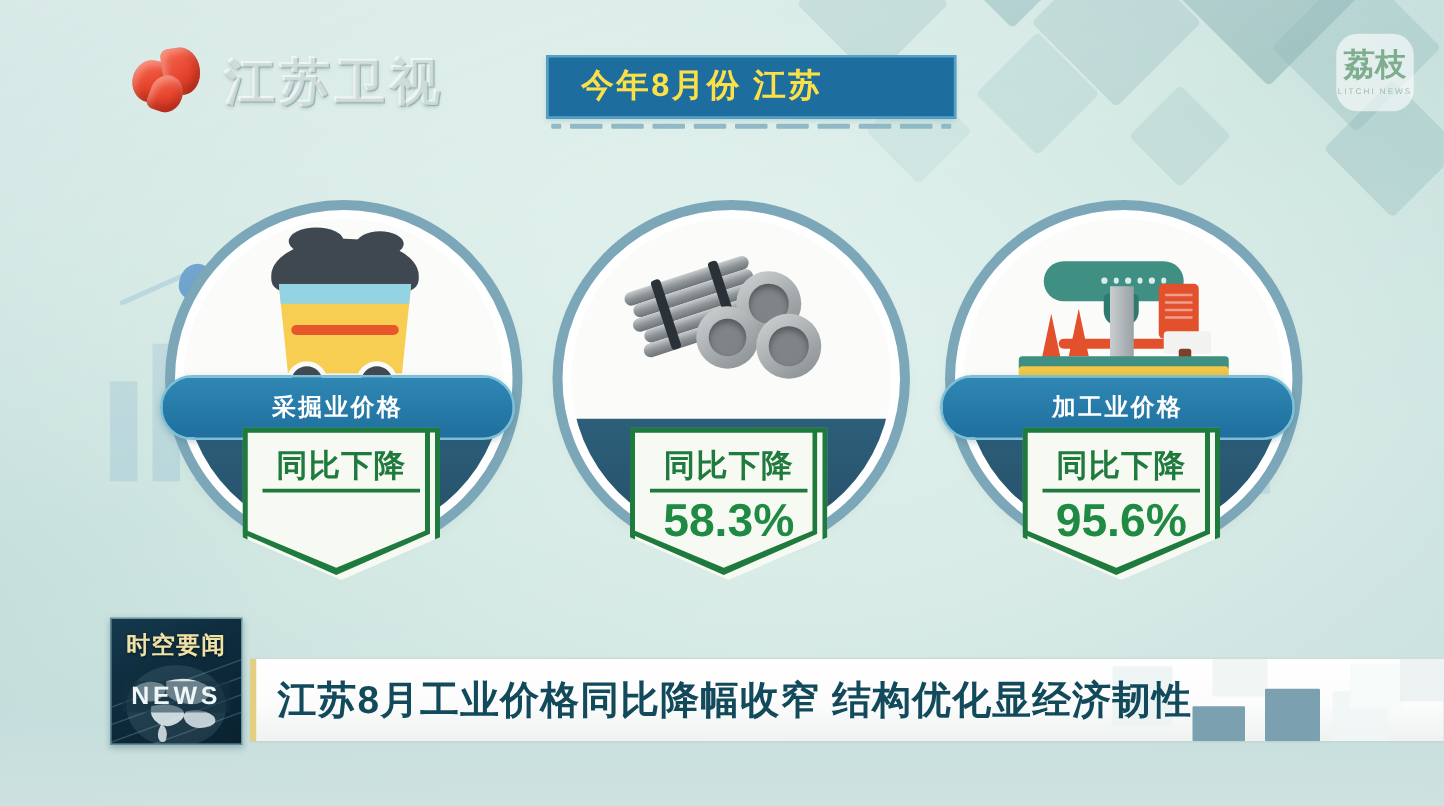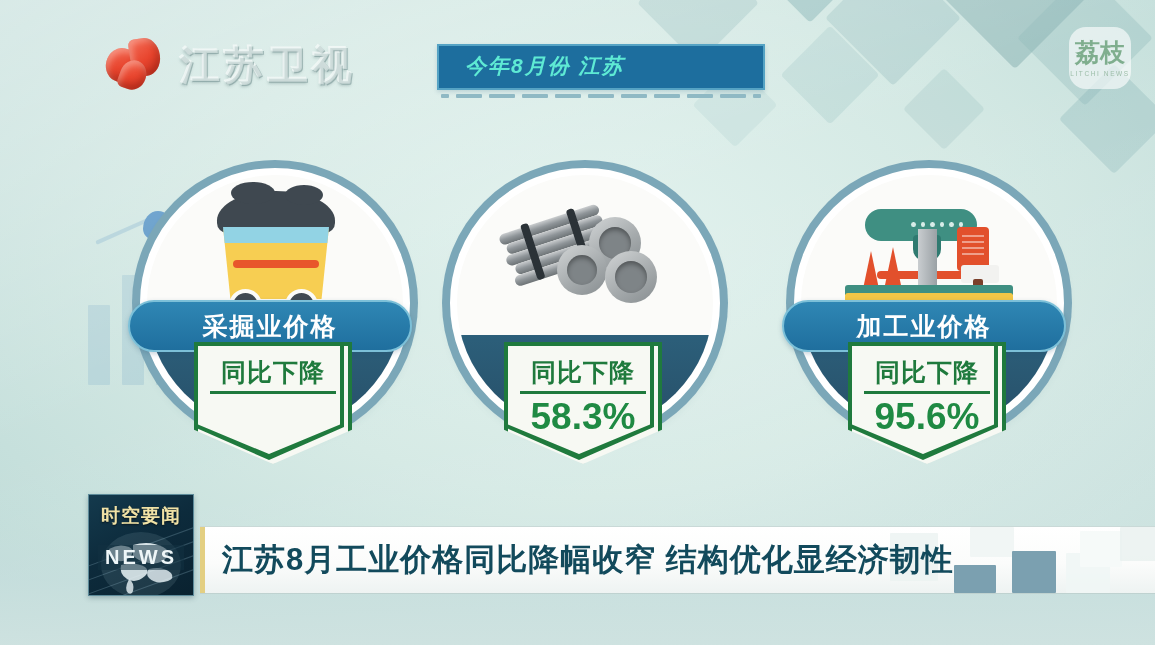--- a/index.html
+++ b/index.html
@@ -59,28 +59,28 @@
   .litchi-text{font-size:47px;font-weight:700;letter-spacing:2px;color:rgba(255,255,255,.82);
     text-shadow:0 1px 2px rgba(120,150,150,.25);}
 
   
   .topbanner{position:absolute;left:437px;top:44px;}
   .topbanner-box{
     background:#1d6e9e;border:2px solid #55a3c4;
     padding:9px 26px 11px;
     box-shadow:0 2px 4px rgba(40,90,120,.18);
   }
-  .topbanner-box span{color:#5eead4;font-size:21px;font-weight:700;letter-spacing:2px;line-height:1;font-style:italic;}
+  .topbanner-box span{color:#fde047;font-size:26px;font-weight:700;letter-spacing:2px;line-height:1;}
   .dashrow{display:flex;gap:7px;justify-content:center;margin-top:4px;padding:0 4px;}
   .dash{height:4px;background:#8fb9c4;border-radius:1px;}
 
   
   .cards{position:absolute;left:0;top:168px;width:1155px;height:300px;}
   .card{position:absolute;width:280px;height:290px;}
-  .c1{left:128px;} .c2{left:438px;} .c3{left:782px;}
+  .c1{left:128px;} .c2{left:438px;} .c3{left:752px;}
 
   .ring{
     position:absolute;left:12px;top:0;width:256px;height:256px;border-radius:50%;
     background:#fbfbf9;
     border:7px solid #ffffff;
     box-shadow:0 0 0 8px #7ba7b8, 0 4px 12px rgba(60,100,115,.22);
     overflow:hidden;
   }
   .ring-bottom{
     position:absolute;left:0;right:0;bottom:0;height:96px;
@@ -126,21 +126,21 @@
   .redbar{position:absolute;left:76px;top:82px;width:96px;height:8px;background:#e2502c;border-radius:4px;}
 
   
   .pill{
     position:absolute;left:0;top:132px;width:280px;height:48px;
     background:linear-gradient(180deg,#2f87b4 0%, #1f6f9e 100%);
     border:2px solid #7cc0d8;border-radius:26px;
     display:flex;align-items:center;justify-content:center;
     box-shadow:0 2px 5px rgba(40,85,115,.25);
   }
-  .pill span{color:#fff;font-size:25px;font-weight:700;letter-spacing:2px;}
+  .pill span{color:#fff;font-size:19px;font-weight:700;letter-spacing:2px;}
 
   
   .shield{
     position:absolute;left:66px;top:174px;width:150px;height:118px;
     background:#f7f9f3;
     border:4px solid #1f7a3d;
     border-bottom:none;
     clip-path:polygon(0 0,100% 0,100% 72%,50% 100%,0 72%);
     box-shadow:0 3px 7px rgba(60,100,80,.18);
   }

